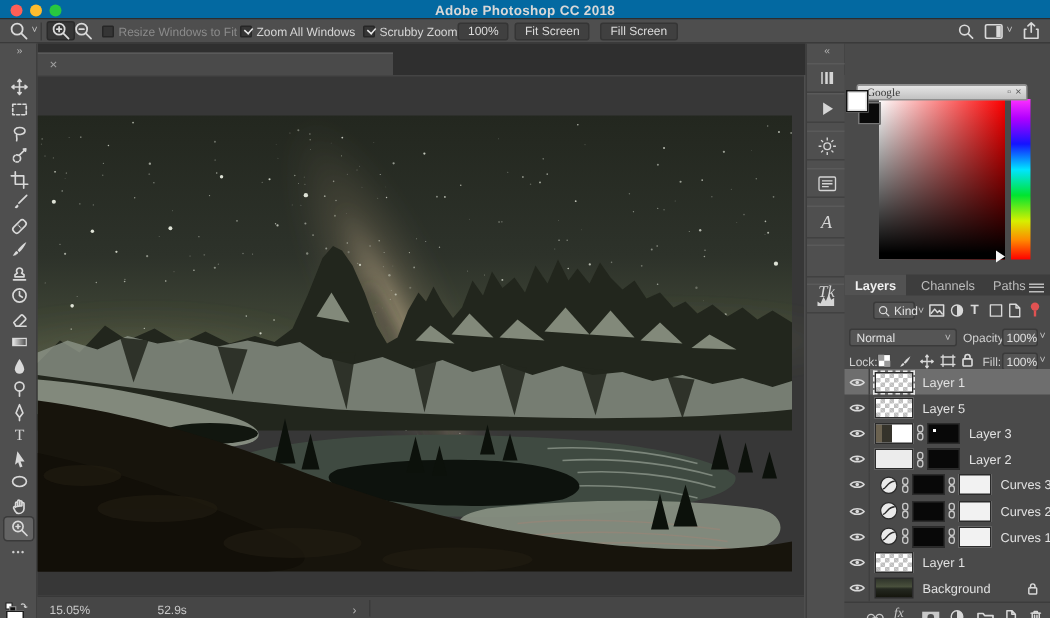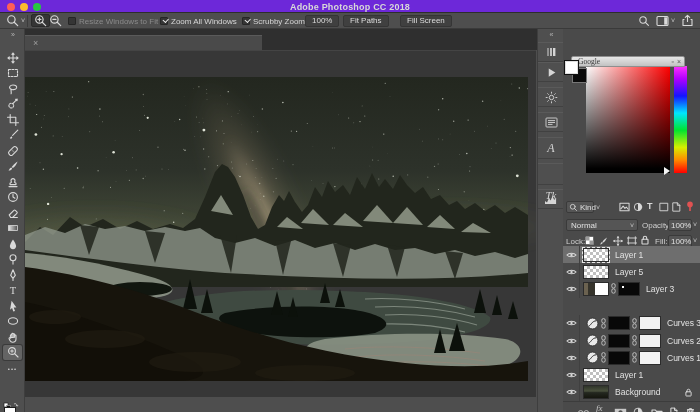--- a/index.html
+++ b/index.html
@@ -2,21 +2,21 @@
 <html><head>
 <meta charset="utf-8">
 <style>
   * { margin:0; padding:0; box-sizing:border-box; }
   html,body { width:700px; height:412px; overflow:hidden; background:#2b2b2b; }
   body { font-family:"Liberation Sans", sans-serif; -webkit-font-smoothing:antialiased; }
   #app { position:absolute; left:0; top:0; width:700px; height:412px; background:#4e4e4e; overflow:hidden; }
   .abs { position:absolute; }
 
   
-  #titlebar { left:0; top:0; width:700px; height:13px; background:#6d28d9; border-bottom:1px solid #2d2d2d; }
+  #titlebar { left:0; top:0; width:700px; height:13px; background:#0369a1; border-bottom:1px solid #2d2d2d; }
   .tl { width:8px; height:8px; border-radius:50%; top:2.5px; }
   #title-text { width:100%; top:1.5px; text-align:center; font-size:9px; font-weight:bold; color:#d8d8d8; letter-spacing:.2px; }
 
   
   #optionsbar { left:0; top:13px; width:700px; height:16px; background:#4e4e4e; border-bottom:1px solid #3a3a3a; }
   .opt-ic { top:1px; height:13px; display:flex; align-items:center; }
   .opt-btn { top:2px; height:11.5px; background:#404040; border:1px solid #353535; border-radius:2px;
              color:#dcdcdc; font-size:8px; line-height:9.5px; padding:0 6px; text-align:center; }
   .opt-sel { background:#353535; border:1px solid #2a2a2a; border-radius:2px; }
   .cb { display:inline-block; width:8px; height:8px; background:#353535; border:1px solid #262626; border-radius:1px;
@@ -159,21 +159,21 @@
     <div class="opt-label dim abs" style="left:68px">
       <span class="cb dim"></span><span>Resize Windows to Fit</span>
     </div>
     <div class="opt-label abs" style="left:160px">
       <span class="cb on"></span><span>Zoom All Windows</span>
     </div>
     <div class="opt-label abs" style="left:242px">
       <span class="cb on"></span><span>Scrubby Zoom</span>
     </div>
     <div class="opt-btn abs" style="left:305px">100%</div>
-    <div class="opt-btn abs" style="left:343px">Fit Paths</div>
+    <div class="opt-btn abs" style="left:343px">Fit Screen</div>
     <div class="opt-btn abs" style="left:400px">Fill Screen</div>
     <div class="opt-ic abs" style="left:638px">
       <svg width="12" height="12" viewBox="0 0 12 12">
           <g class="ticon">
             <circle cx="5" cy="5" r="3.2"></circle>
             <path d="M7.4 7.4 10.4 10.4"></path>
           </g>
         </svg>
     </div>
     <div class="opt-ic abs" style="left:656px">
@@ -723,20 +723,26 @@
       <path fill="#120f08" d="M0,225 C50,235 110,258 160,280 C190,293 180,304 150,304 L0,304 Z"></path>
       <g fill="#221d12" opacity="0.6">
         <ellipse cx="80" cy="262" rx="40" ry="9"></ellipse>
           <ellipse cx="170" cy="285" rx="46" ry="10"></ellipse>
         <ellipse cx="280" cy="296" rx="50" ry="8"></ellipse>
           <ellipse cx="30" cy="240" rx="26" ry="7"></ellipse>
       </g>
     </svg>
   </div>
 
+  <div id="statusbar" class="abs">
+    <span class="sb abs" style="left:8px">15.05%</span>
+    <span class="sb abs" style="left:80px">52.9s</span>
+    <span class="sb abs" style="left:210px" id="sb-chev">›</span>
+    <div id="sb-div" class="abs"></div>
+  </div>
 
   <div id="dockstrip" class="abs">
     <div id="ds-collapse" class="abs">«</div>
     <div class="dcell" style="top:13px">
       <svg width="12" height="12" viewBox="0 0 12 12">
           <g stroke="#d5d5d5" fill="none">
             <path d="M3 2v8" stroke-width="1"></path>
             <path d="M6 2v8" stroke-width="1.7"></path>
             <path d="M9.2 2v8" stroke-width="2.4"></path>
           </g>
@@ -782,22 +788,32 @@
     <div id="hue-strip" class="abs"></div>
     <div id="grad-arrow" class="abs"></div>
     <div id="google-win" class="abs">
       <span class="gt">Google</span>
       <span class="wc">▫</span>
       <span class="wc">×</span>
     </div>
     <div id="cfg-sw" class="abs"></div>
     <div id="cbg-sw" class="abs"></div>
 
-
-    <div class="fieldbox" style="left:3px;top:172px;width:28px;height:12px">
+    <div class="tabrow" style="top:154px">
+      <div class="ptab active" style="left:0">Layers</div>
+      <div class="ptab" style="left:44px">Channels</div>
+      <div class="ptab" style="left:92px">Paths</div>
+      <div class="pmenu">
+          <i></i>
+          <i></i>
+          <i></i>
+        </div>
+    </div>
+
+    <div class="fieldbox" style="left:19px;top:172px;width:28px;height:12px">
       <svg width="9" height="9" viewBox="0 0 12 12" style="margin-left:2px">
           <g class="ticon">
             <circle cx="5" cy="5" r="3.2"></circle>
             <path d="M7.4 7.4 10 10"></path>
           </g>
         </svg>
       <span style="margin-left:2px">Kind</span>
       <span class="chev" style="margin-left:auto;margin-right:3px">˅</span>
     </div>
     <div class="lic" style="left:56px;top:173px">
@@ -922,20 +938,37 @@
             <rect x="0.8" y="0.6" width="3.4" height="4.4" rx="1.6"></rect>
             <rect x="0.8" y="5.8" width="3.4" height="4.4" rx="1.6"></rect>
           </g>
         </svg>
       <div class="mask">
           <span class="speck"></span>
         </div>
       <span class="lname">Layer 3</span>
     </div>
 
+    <div class="lrow" style="top:268.6px">
+      <div class="eyecell">
+          <svg width="11" height="8" viewBox="0 0 12 8">
+            <path d="M1 4 C3 1.3 9 1.3 11 4 C9 6.7 3 6.7 1 4 Z" class="ticon"></path>
+            <circle cx="6" cy="4" r="1.3" class="tfill"></circle>
+          </svg>
+        </div>
+      <div class="thumb" style="background:#ececec"></div>
+      <svg class="chain" width="5" height="11" viewBox="0 0 5 11">
+          <g stroke="#c8c8c8" stroke-width="0.9" fill="none">
+            <rect x="0.8" y="0.6" width="3.4" height="4.4" rx="1.6"></rect>
+            <rect x="0.8" y="5.8" width="3.4" height="4.4" rx="1.6"></rect>
+          </g>
+        </svg>
+      <div class="mask"></div>
+      <span class="lname">Layer 2</span>
+    </div>
 
     <div class="lrow" style="top:285.8px">
       <div class="eyecell">
           <svg width="11" height="8" viewBox="0 0 12 8">
             <path d="M1 4 C3 1.3 9 1.3 11 4 C9 6.7 3 6.7 1 4 Z" class="ticon"></path>
             <circle cx="6" cy="4" r="1.3" class="tfill"></circle>
           </svg>
         </div>
       <svg class="curveicon" viewBox="0 0 13 13">
           <circle cx="6.5" cy="6.5" r="5.4" fill="#e9e9e9" stroke="#2a2a2a" stroke-width="0.8"></circle>

